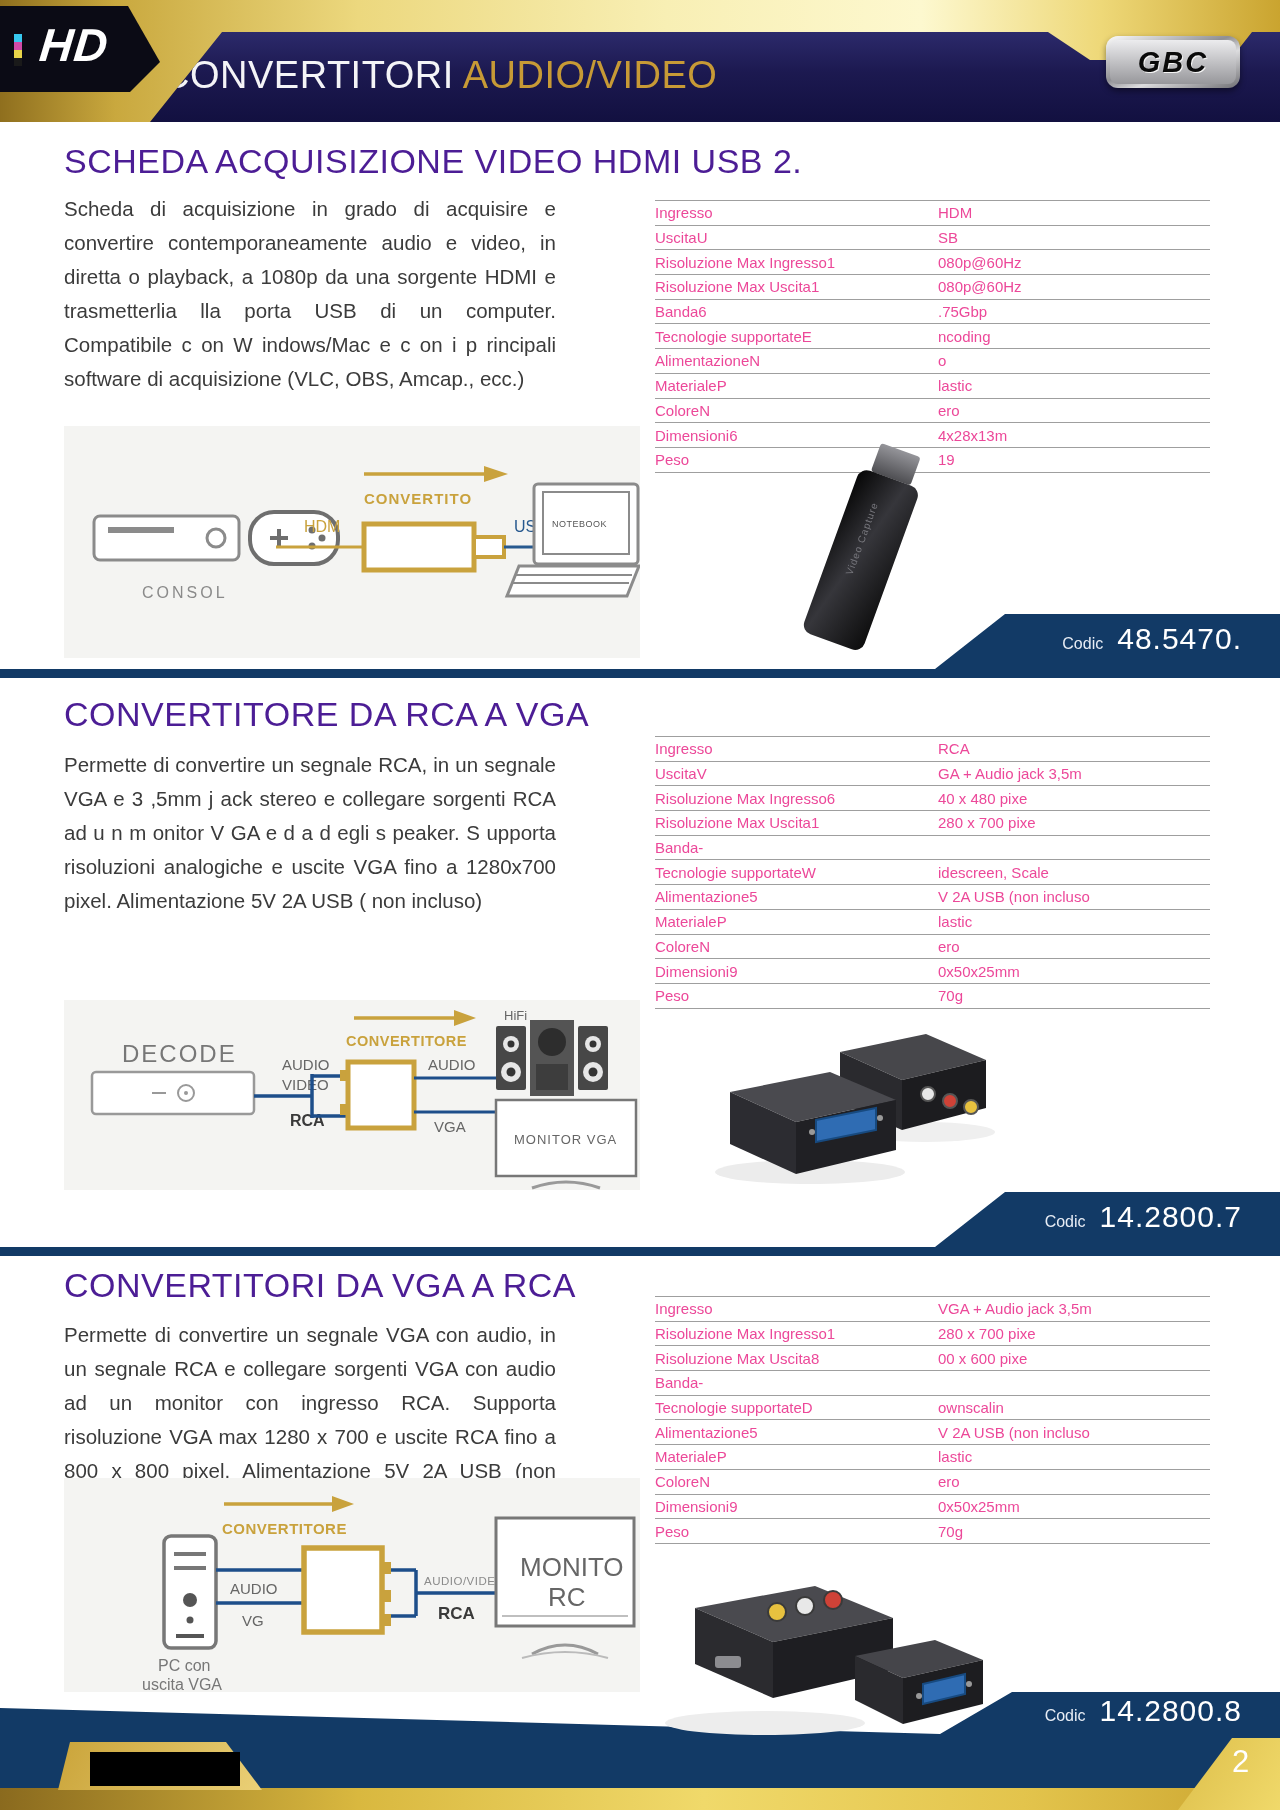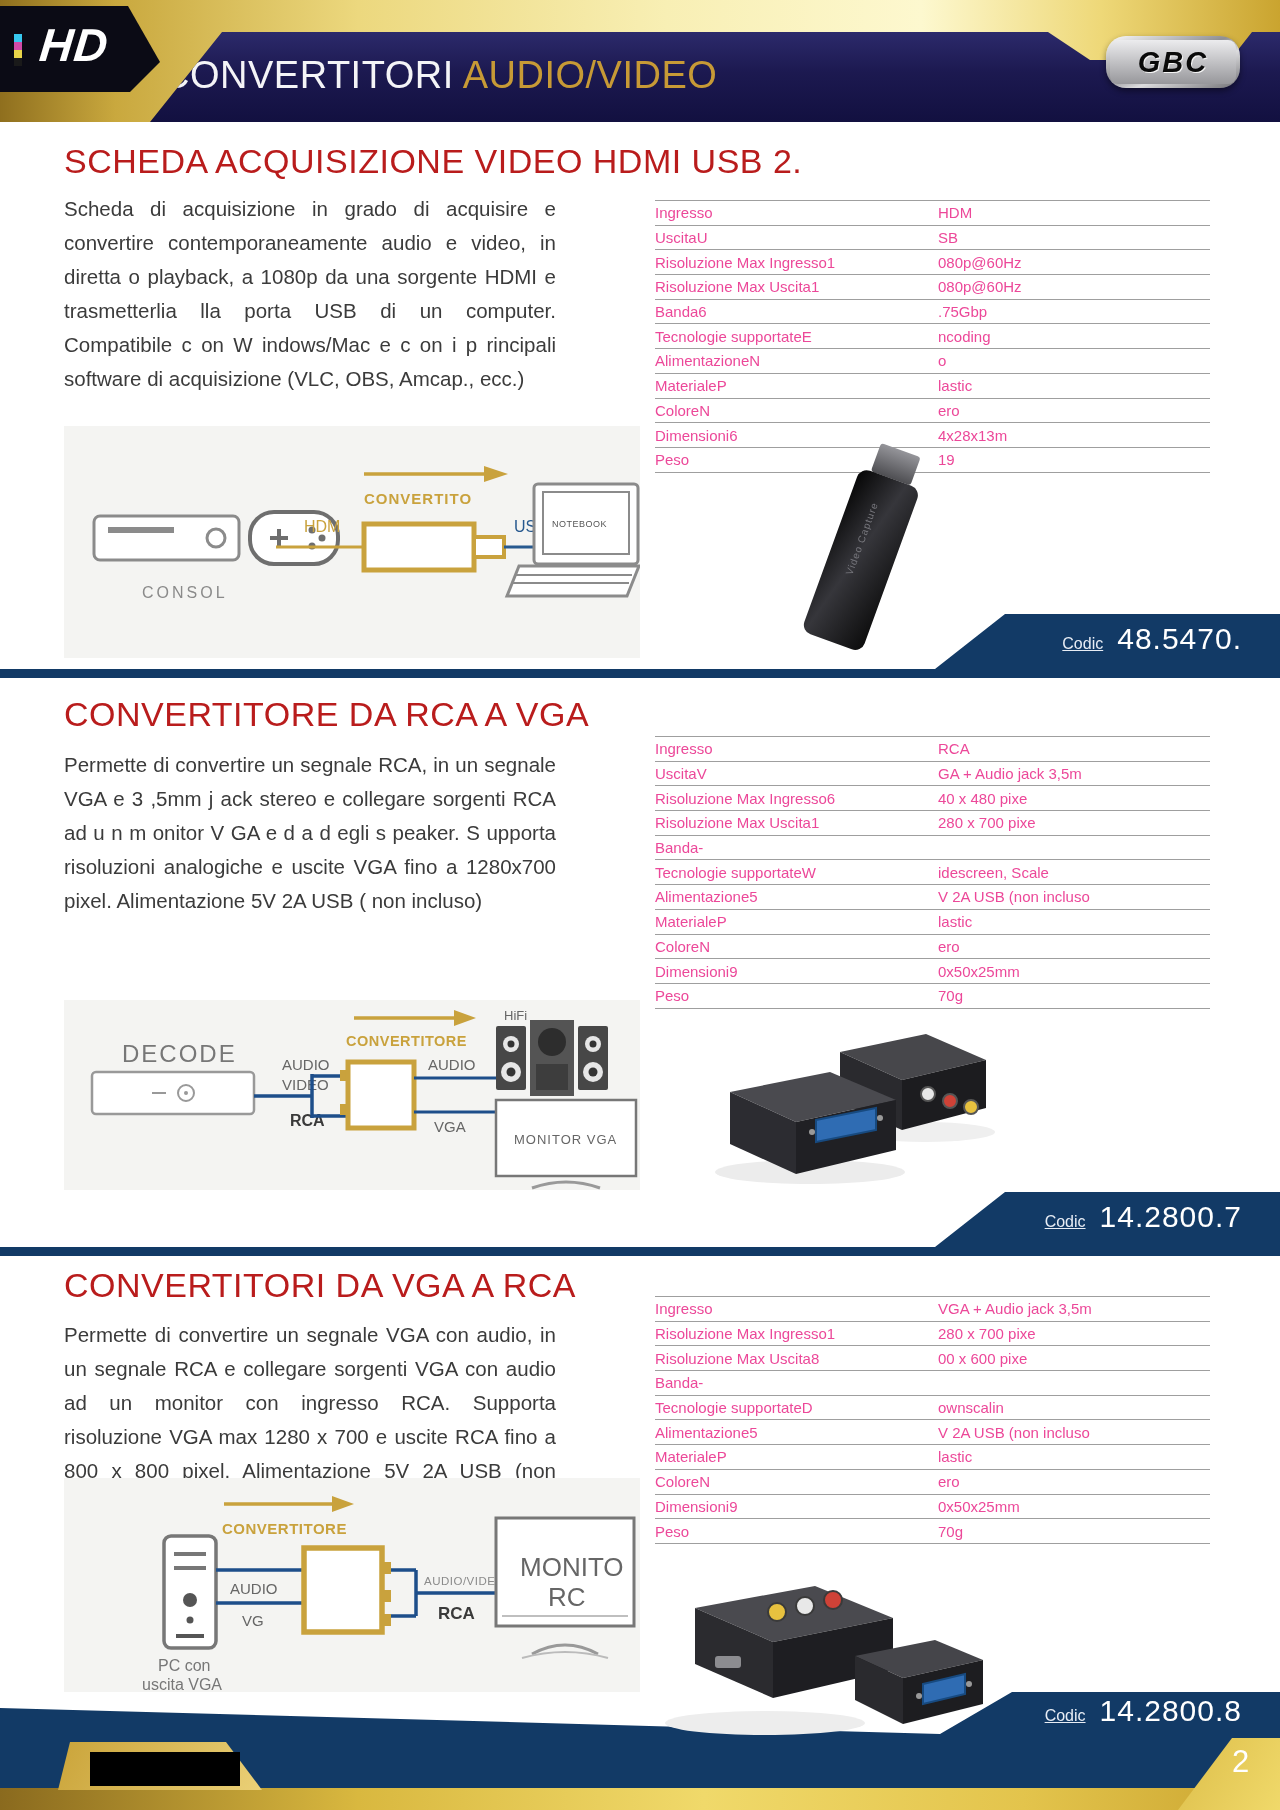--- a/index.html
+++ b/index.html
@@ -14,51 +14,51 @@
     clip-path:polygon(222px 0,1048px 0,1090px 28px,1230px 28px,1252px 0,1280px 0,1280px 90px,150px 90px);}
   .banner-text{position:absolute;left:162px;top:22px;font-size:38px;letter-spacing:.5px;white-space:nowrap;}
   .banner-text .t-white{color:#f4f4f7;}
   .banner-text .t-gold{color:#c79a36;}
   .hd-logo{position:absolute;left:0;top:6px;width:162px;height:86px;background:#0b0b15;
     clip-path:polygon(0 0,128px 0,160px 56px,130px 86px,0 86px);}
   .hd-text{position:absolute;left:40px;top:12px;color:#fff;font-size:46px;font-weight:900;
     font-style:italic;letter-spacing:1px;transform:skewX(-6deg);}
   .reg-marks{position:absolute;left:14px;top:34px;width:8px;}
   .reg-marks div{width:8px;height:8px;}
-  .gbc-badge{position:absolute;left:1106px;top:36px;width:134px;height:52px;border-radius:20px;
+  .gbc-badge{position:absolute;left:1106px;top:36px;width:134px;height:52px;border-radius:12px;
     background:linear-gradient(160deg,#fdfdfd,#8f8f93 45%,#dcdcde 62%,#6f6f73);
     box-shadow:0 3px 6px rgba(0,0,0,.45);padding:4px;box-sizing:border-box;}
   .gbc-inner{width:100%;height:100%;border-radius:8px;display:flex;align-items:center;justify-content:center;
     background:linear-gradient(180deg,#ececee,#97979b);}
   .gbc-text{font-weight:900;font-style:italic;font-size:29px;color:#0a0a0a;letter-spacing:2px;
     text-shadow:1px 1px 0 #f5f5f5;}
 
   
-  .sec-title{position:absolute;left:64px;color:#b91c1c;font-size:34px;letter-spacing:.5px;white-space:nowrap;}
+  .sec-title{position:absolute;left:64px;color:#4c1d95;font-size:34px;letter-spacing:.5px;white-space:nowrap;}
   .sec-text{position:absolute;left:64px;width:492px;font-size:20.5px;line-height:34px;color:#3b3b3b;text-align:justify;}
 
   
   .spec-table{position:absolute;left:655px;width:555px;border-top:1px solid #9f9f9f;}
   .spec-row{display:flex;height:23.7px;align-items:center;border-bottom:1px solid #9f9f9f;
     font-size:15px;color:#ec4899;}
   .spec-label{flex:0 0 283px;white-space:nowrap;}
   .spec-value{flex:1;white-space:nowrap;}
 
   
   .diag{position:absolute;left:64px;background:#f4f4f2;}
   .diag svg{display:block;}
 
   
   .ribbon{position:absolute;left:0;width:1280px;height:64px;background:#123a66;
     clip-path:polygon(1005px 0,1280px 0,1280px 64px,0 64px,0 55px,935px 55px);}
   .ribbon-3{height:48px;
     clip-path:polygon(0 16px,940px 42px,1012px 0,1280px 0,1280px 48px,0 48px);}
   .code-wrap{position:absolute;right:38px;top:8px;display:flex;align-items:baseline;gap:14px;color:#fff;}
   .ribbon-3 .code-wrap{top:2px;}
-  .code-label{font-size:16px;color:#e8edf5;text-decoration:underline;}
+  .code-label{font-size:16px;color:#e8edf5;}
   .code{font-size:30px;letter-spacing:1px;}
 
   
   .photo1{position:absolute;left:770px;top:440px;width:220px;height:230px;}
   .dongle-rot{position:absolute;left:64px;top:4px;transform:rotate(20deg);}
   .dongle-plug{width:42px;height:30px;margin:0 auto;border-radius:3px;
     background:linear-gradient(180deg,#95959a,#4e4e52);}
   .dongle-body{width:64px;height:174px;border-radius:10px;position:relative;
     background:linear-gradient(105deg,#050505,#36363b 45%,#0c0c0c);}
   .dongle-label{position:absolute;left:20px;top:28px;color:#77777d;font-size:10px;letter-spacing:1px;

